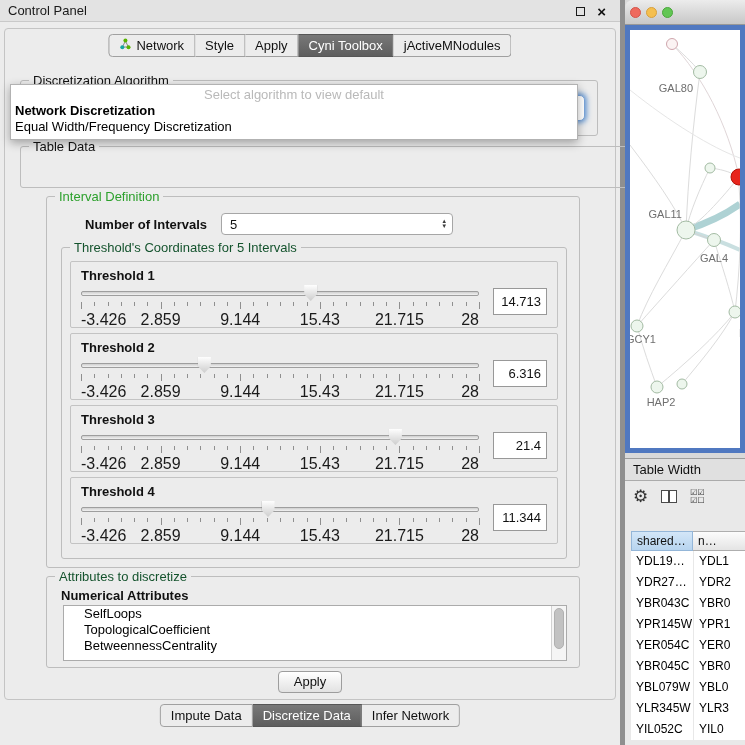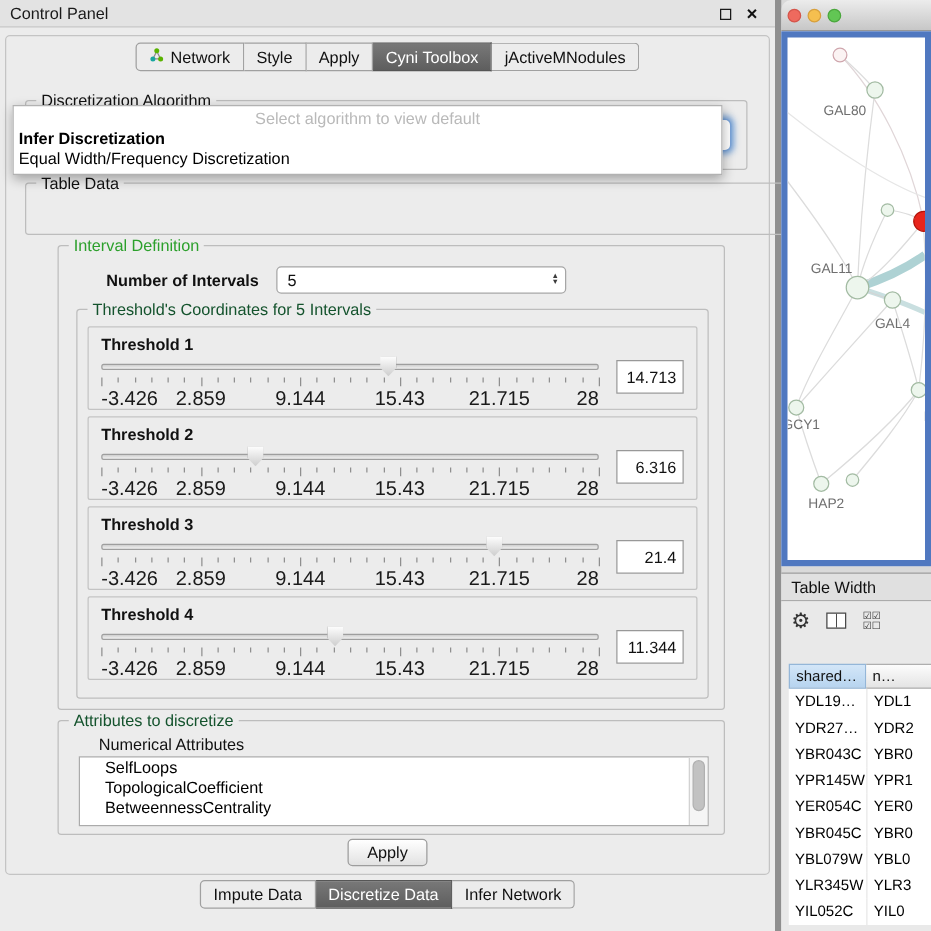--- a/index.html
+++ b/index.html
@@ -48,21 +48,21 @@
   .slider{position:relative;flex:1;height:42px}
   .slider-track{position:absolute;left:0;right:0;top:7px;height:5px;background:linear-gradient(#cfcfcf,#f2f2f2);border:1px solid #9e9e9e;border-radius:2px}
   .slider-thumb{position:absolute;top:1px;width:13px;height:16px;margin-left:-6.5px;background:linear-gradient(#fefefe,#cdcdcd);clip-path:polygon(0 0,100% 0,100% 58%,50% 100%,0 58%);filter:drop-shadow(0 0 1px #6f6f6f)}
   .slider-ticks{position:absolute;left:0;right:0;top:18px;height:8px}
   .tick{position:absolute;top:0;width:1px;height:4px;background:#8f8f8f}
   .tick.major{height:7px}
   .slider-scale{position:absolute;left:0;right:0;top:27px;height:12px;font-size:16px;color:#1a1a1a}
   .scale-label{position:absolute;top:0;white-space:nowrap}
   .threshold-value{width:54px;height:27px;background:#fff;border:1px solid #989898;font-size:13px;text-align:right;line-height:25px;padding-right:5px;margin-top:4px}
 
-  .attr-label{position:absolute;left:32px;top:11px;font-size:13px;font-weight:normal}
+  .attr-label{position:absolute;left:14px;top:11px;font-size:13px;font-weight:bold}
   .attr-list{position:absolute;left:16px;right:12px;top:28px;bottom:6px;background:#fff;border:1px solid #ababab;overflow:hidden}
   .attr-item{font-size:13px;color:#000;padding-left:20px;line-height:16px;white-space:nowrap}
   .attr-scrollbar{position:absolute;right:0;top:0;bottom:0;width:15px;background:#f5f5f5;border-left:1px solid #d2d2d2}
   .attr-scroll-thumb{position:absolute;left:2px;top:2px;width:10px;height:75%;background:#c2c2c2;border:1px solid #b0b0b0;border-radius:5px}
 
   .apply-button{position:absolute;left:278px;top:671px;width:64px;height:22px;background:linear-gradient(#ffffff,#e2e2e2);border:1px solid #9d9d9d;border-radius:4px;font-size:13px;text-align:center;line-height:20px}
 
   
   .right-panel{position:absolute;left:625px;top:0;width:120px;height:745px;background:#d9d9d9}
   .mac-titlebar{position:absolute;left:0;top:0;width:100%;height:25px;background:linear-gradient(#ececec,#c7c7c7);border-bottom:1px solid #979797;border-top-left-radius:8px;display:flex;align-items:center;padding-left:5px;gap:5px}
@@ -134,21 +134,21 @@
     </div>
 
     <div class="fieldset" style="left:20px;top:80px;width:578px;height:56px">
       <span class="legend">Discretization Algorithm</span>
       <div class="focus-combo" style="left:8px;right:12px;top:14px;height:26px"></div>
     </div>
 
     <div class="popup">
       <div class="popup-placeholder">Select algorithm to view default</div>
       <div>
-          <div class="popup-item bold">Infer Discretization</div>
+          <div class="popup-item bold">Network Discretization</div>
           <div class="popup-item">Equal Width/Frequency Discretization</div>
         </div>
     </div>
 
     <div class="fieldset" style="left:20px;top:146px;width:612px;height:42px">
       <span class="legend">Table Data</span>
     </div>
 
     <div class="fieldset" style="left:46px;top:196px;width:534px;height:372px">
       <span class="legend green">Interval Definition</span>

